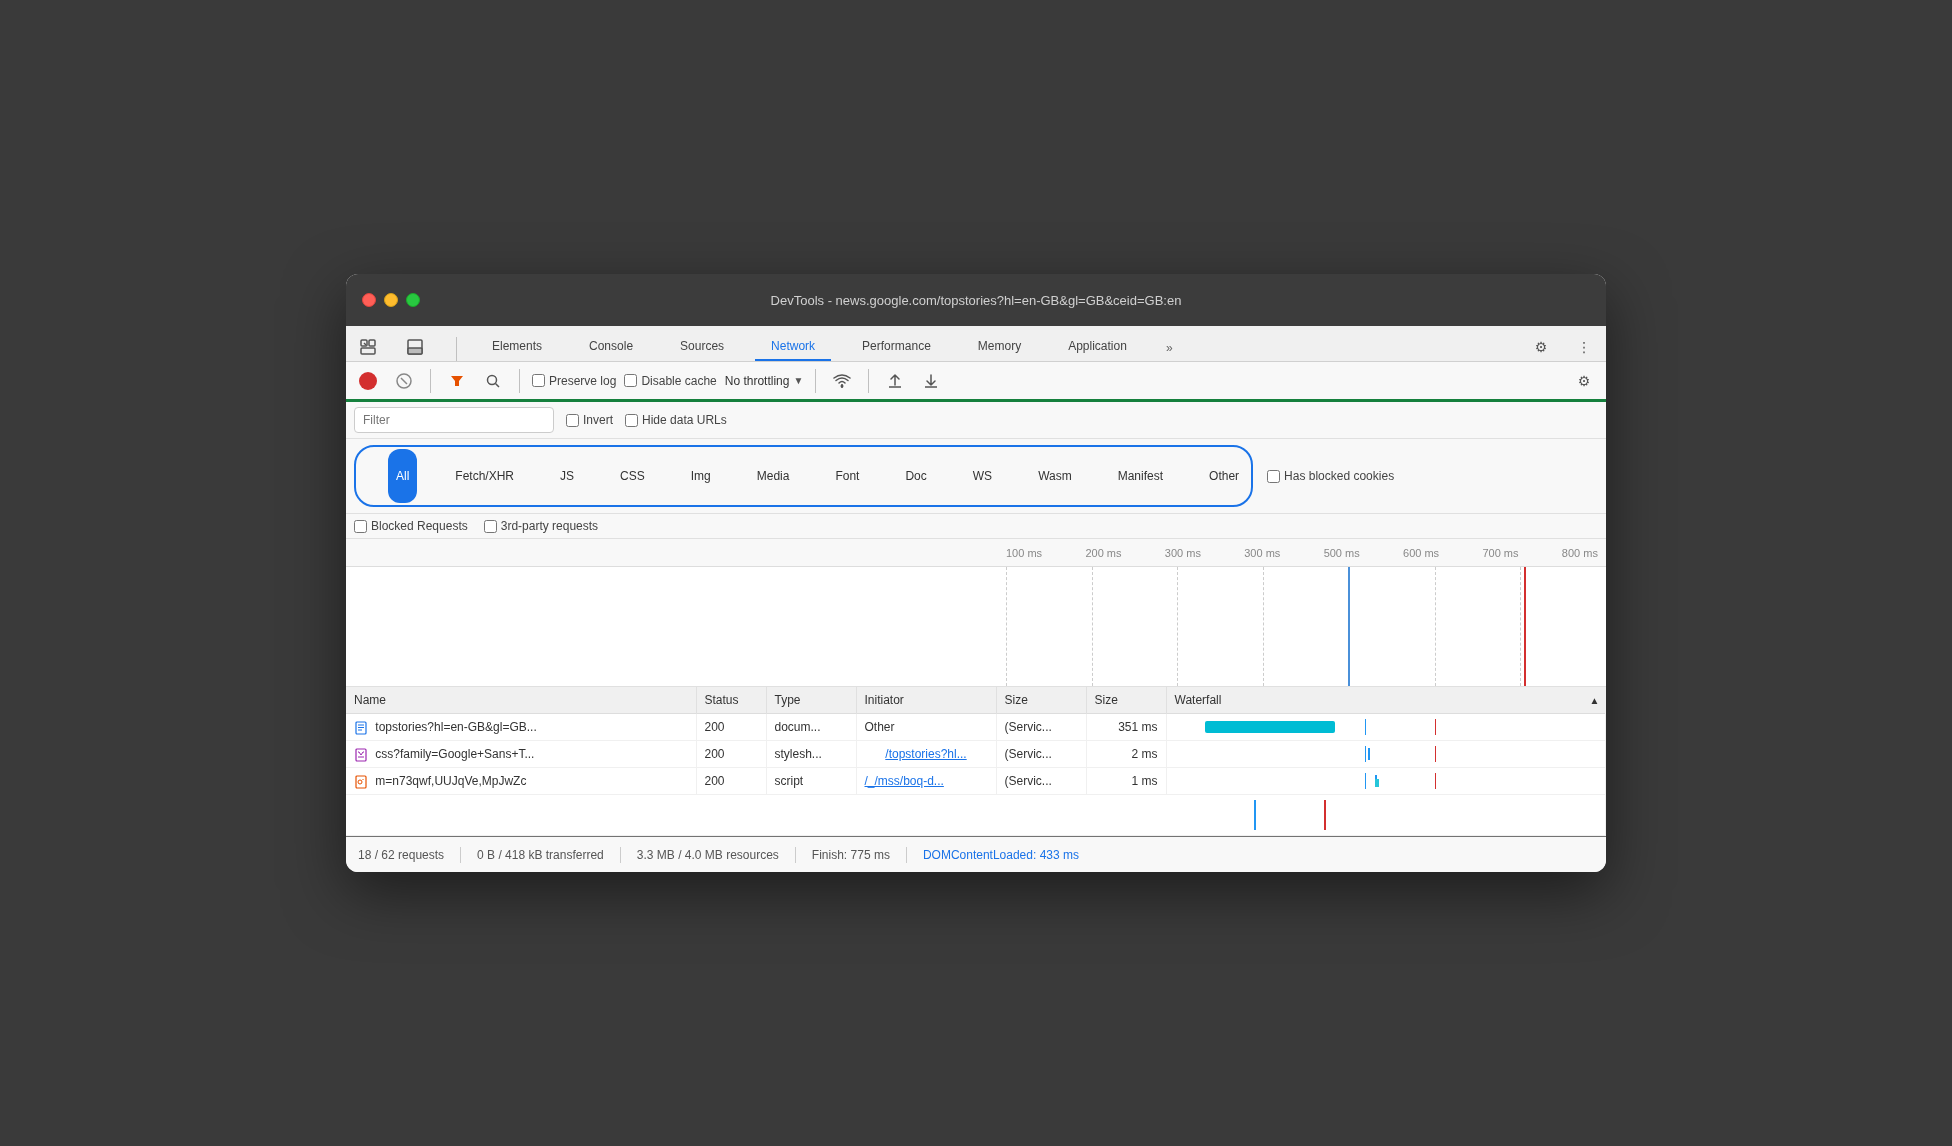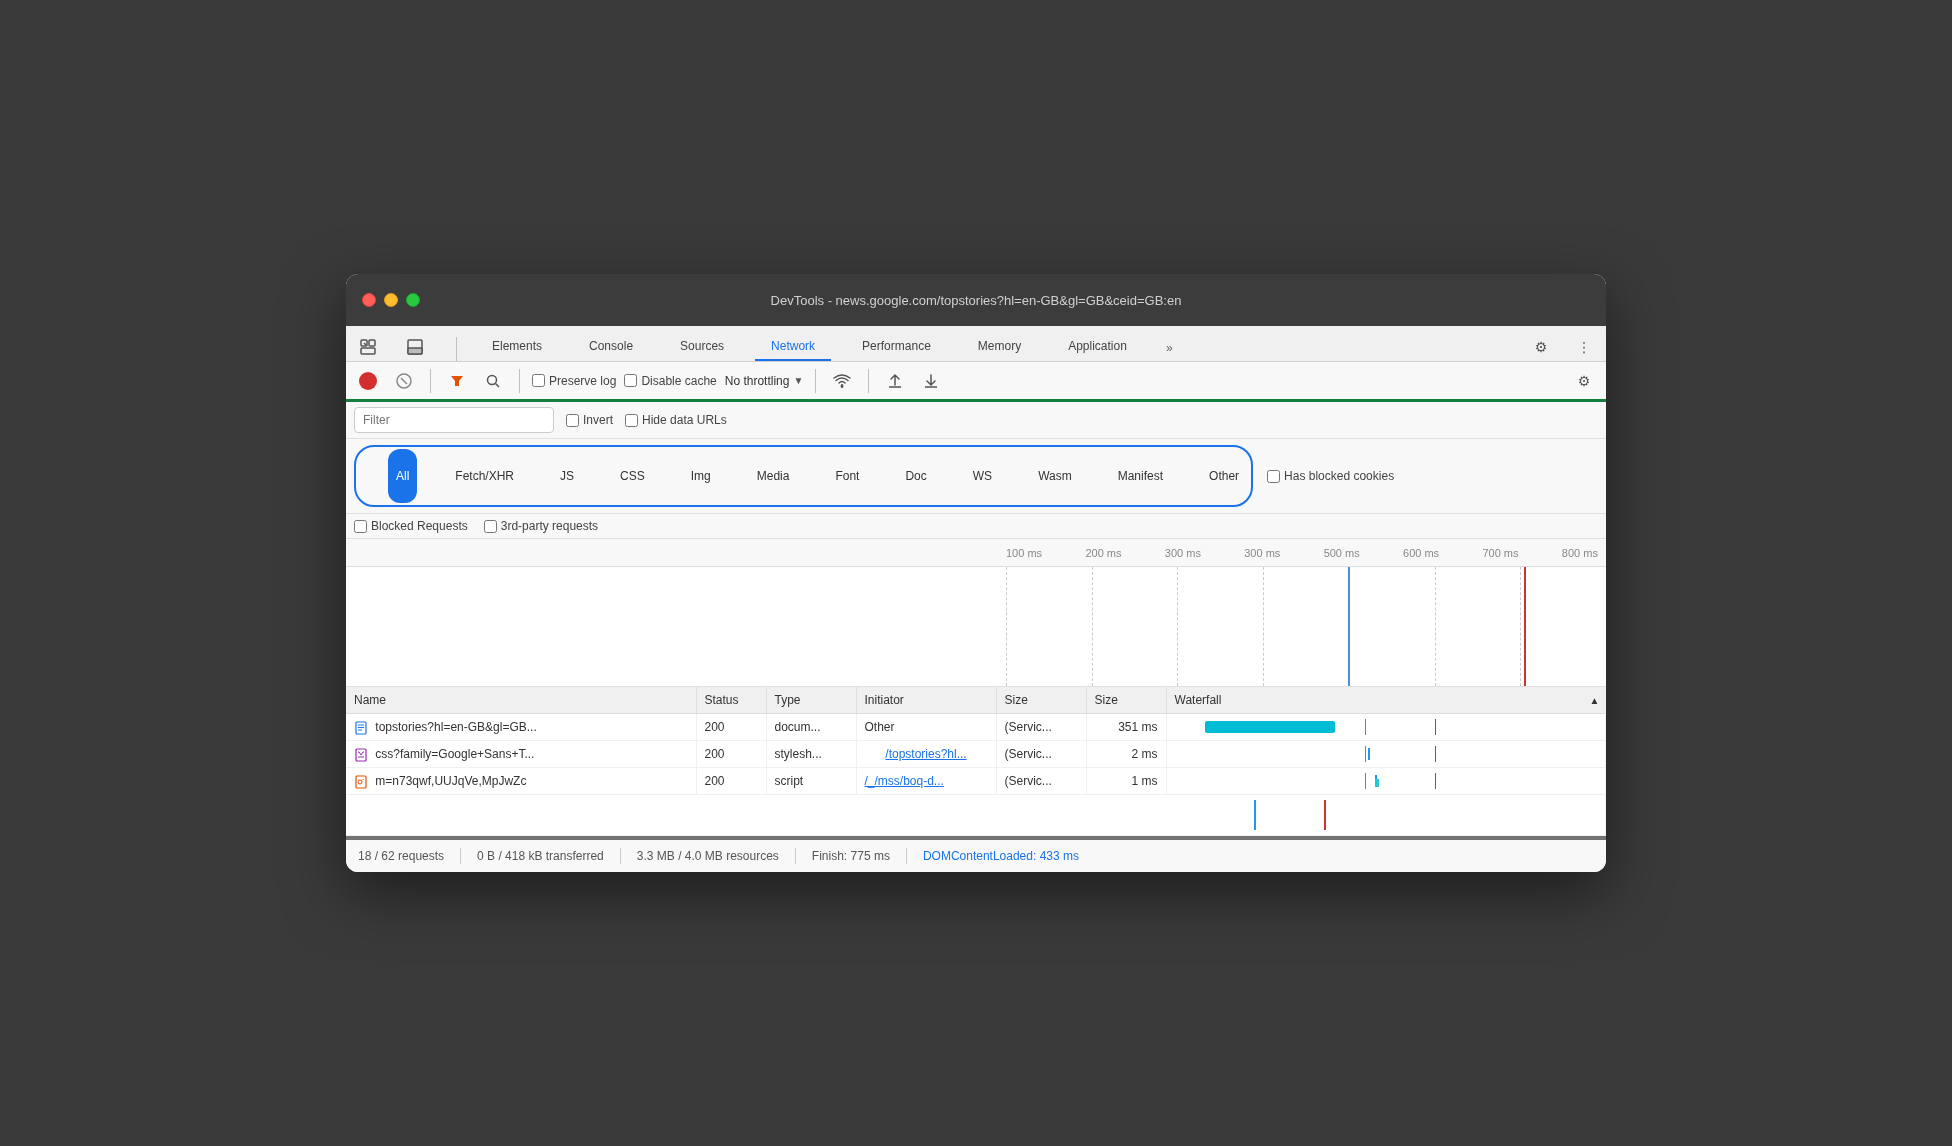--- a/index.html
+++ b/index.html
@@ -222,21 +222,21 @@
     }
     .icon-doc { color: #1a73e8; }
     .icon-css { color: #9c27b0; }
     .waterfall-cell {
       position: relative;
       min-width: 240px;
     }
     
     .status-bar {
       background: #f8f8f8;
-      border-top: 4px solid #737373;
+      border-top: 1px solid #737373;
       height: 36px;
       display: flex;
       align-items: center;
       padding: 10px 12px;
       gap: 16px;
       font-size: 12px;
       color: #555;
     }
     .status-sep {
       width: 1px;

